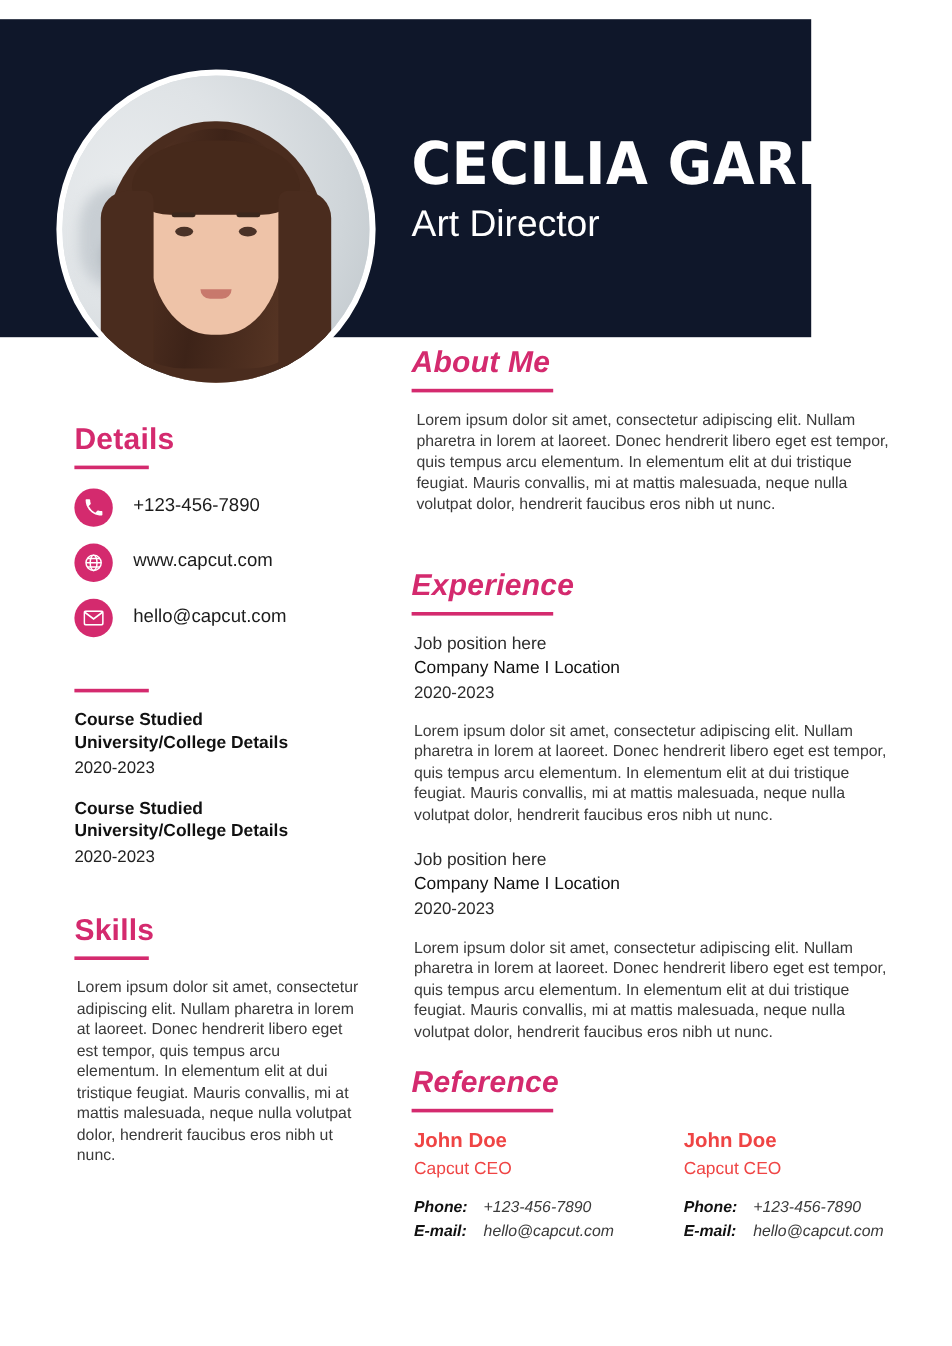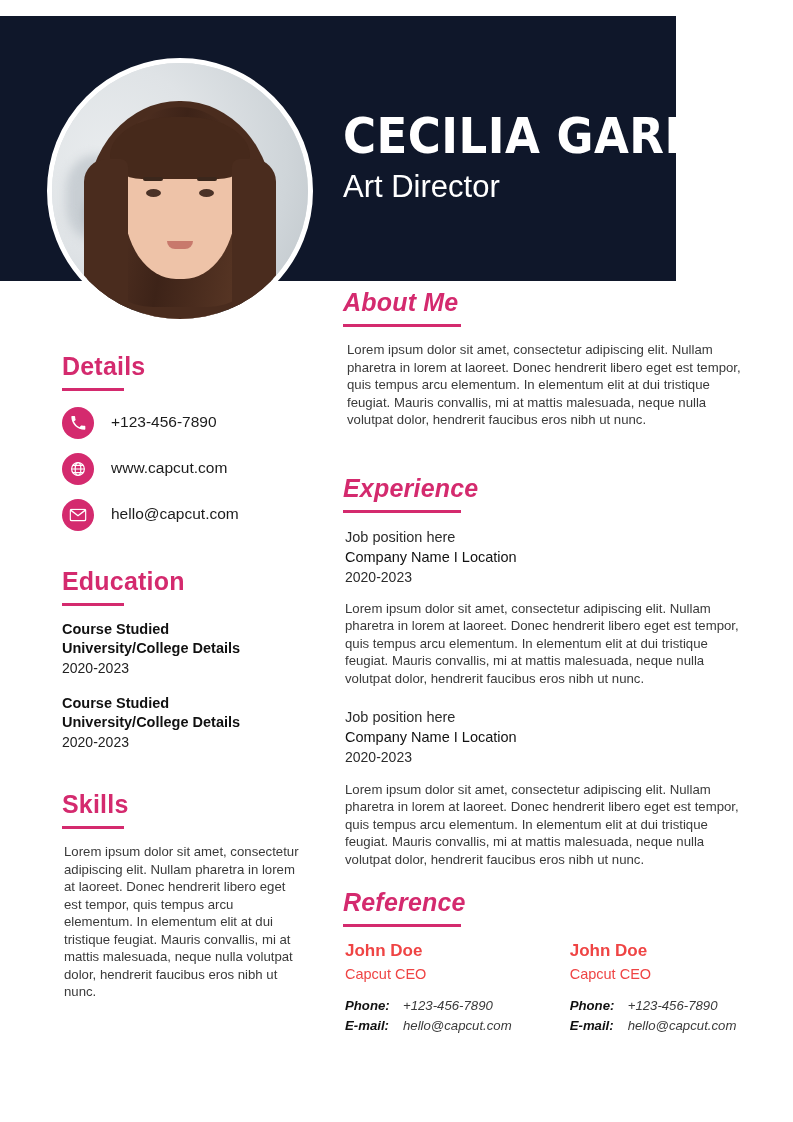--- a/index.html
+++ b/index.html
@@ -392,21 +392,20 @@
               <path d="M1.6 2.2 12 10 22.4 2.2"></path>
             </g>
           </svg>
       </span>
       <span class="ctext">hello@capcut.com</span>
     </div>
   </div>
 
   <div class="gap-md"></div>
 
-  <h2 class="sec-head">Education</h2>
   <div class="sec-rule"></div>
 
   <div class="edu-block">
     <div class="edu-line">Course Studied</div>
     <div class="edu-line">University/College Details</div>
     <div class="edu-date">2020-2023</div>
   </div>
   <div class="edu-block">
     <div class="edu-line">Course Studied</div>
     <div class="edu-line">University/College Details</div>

